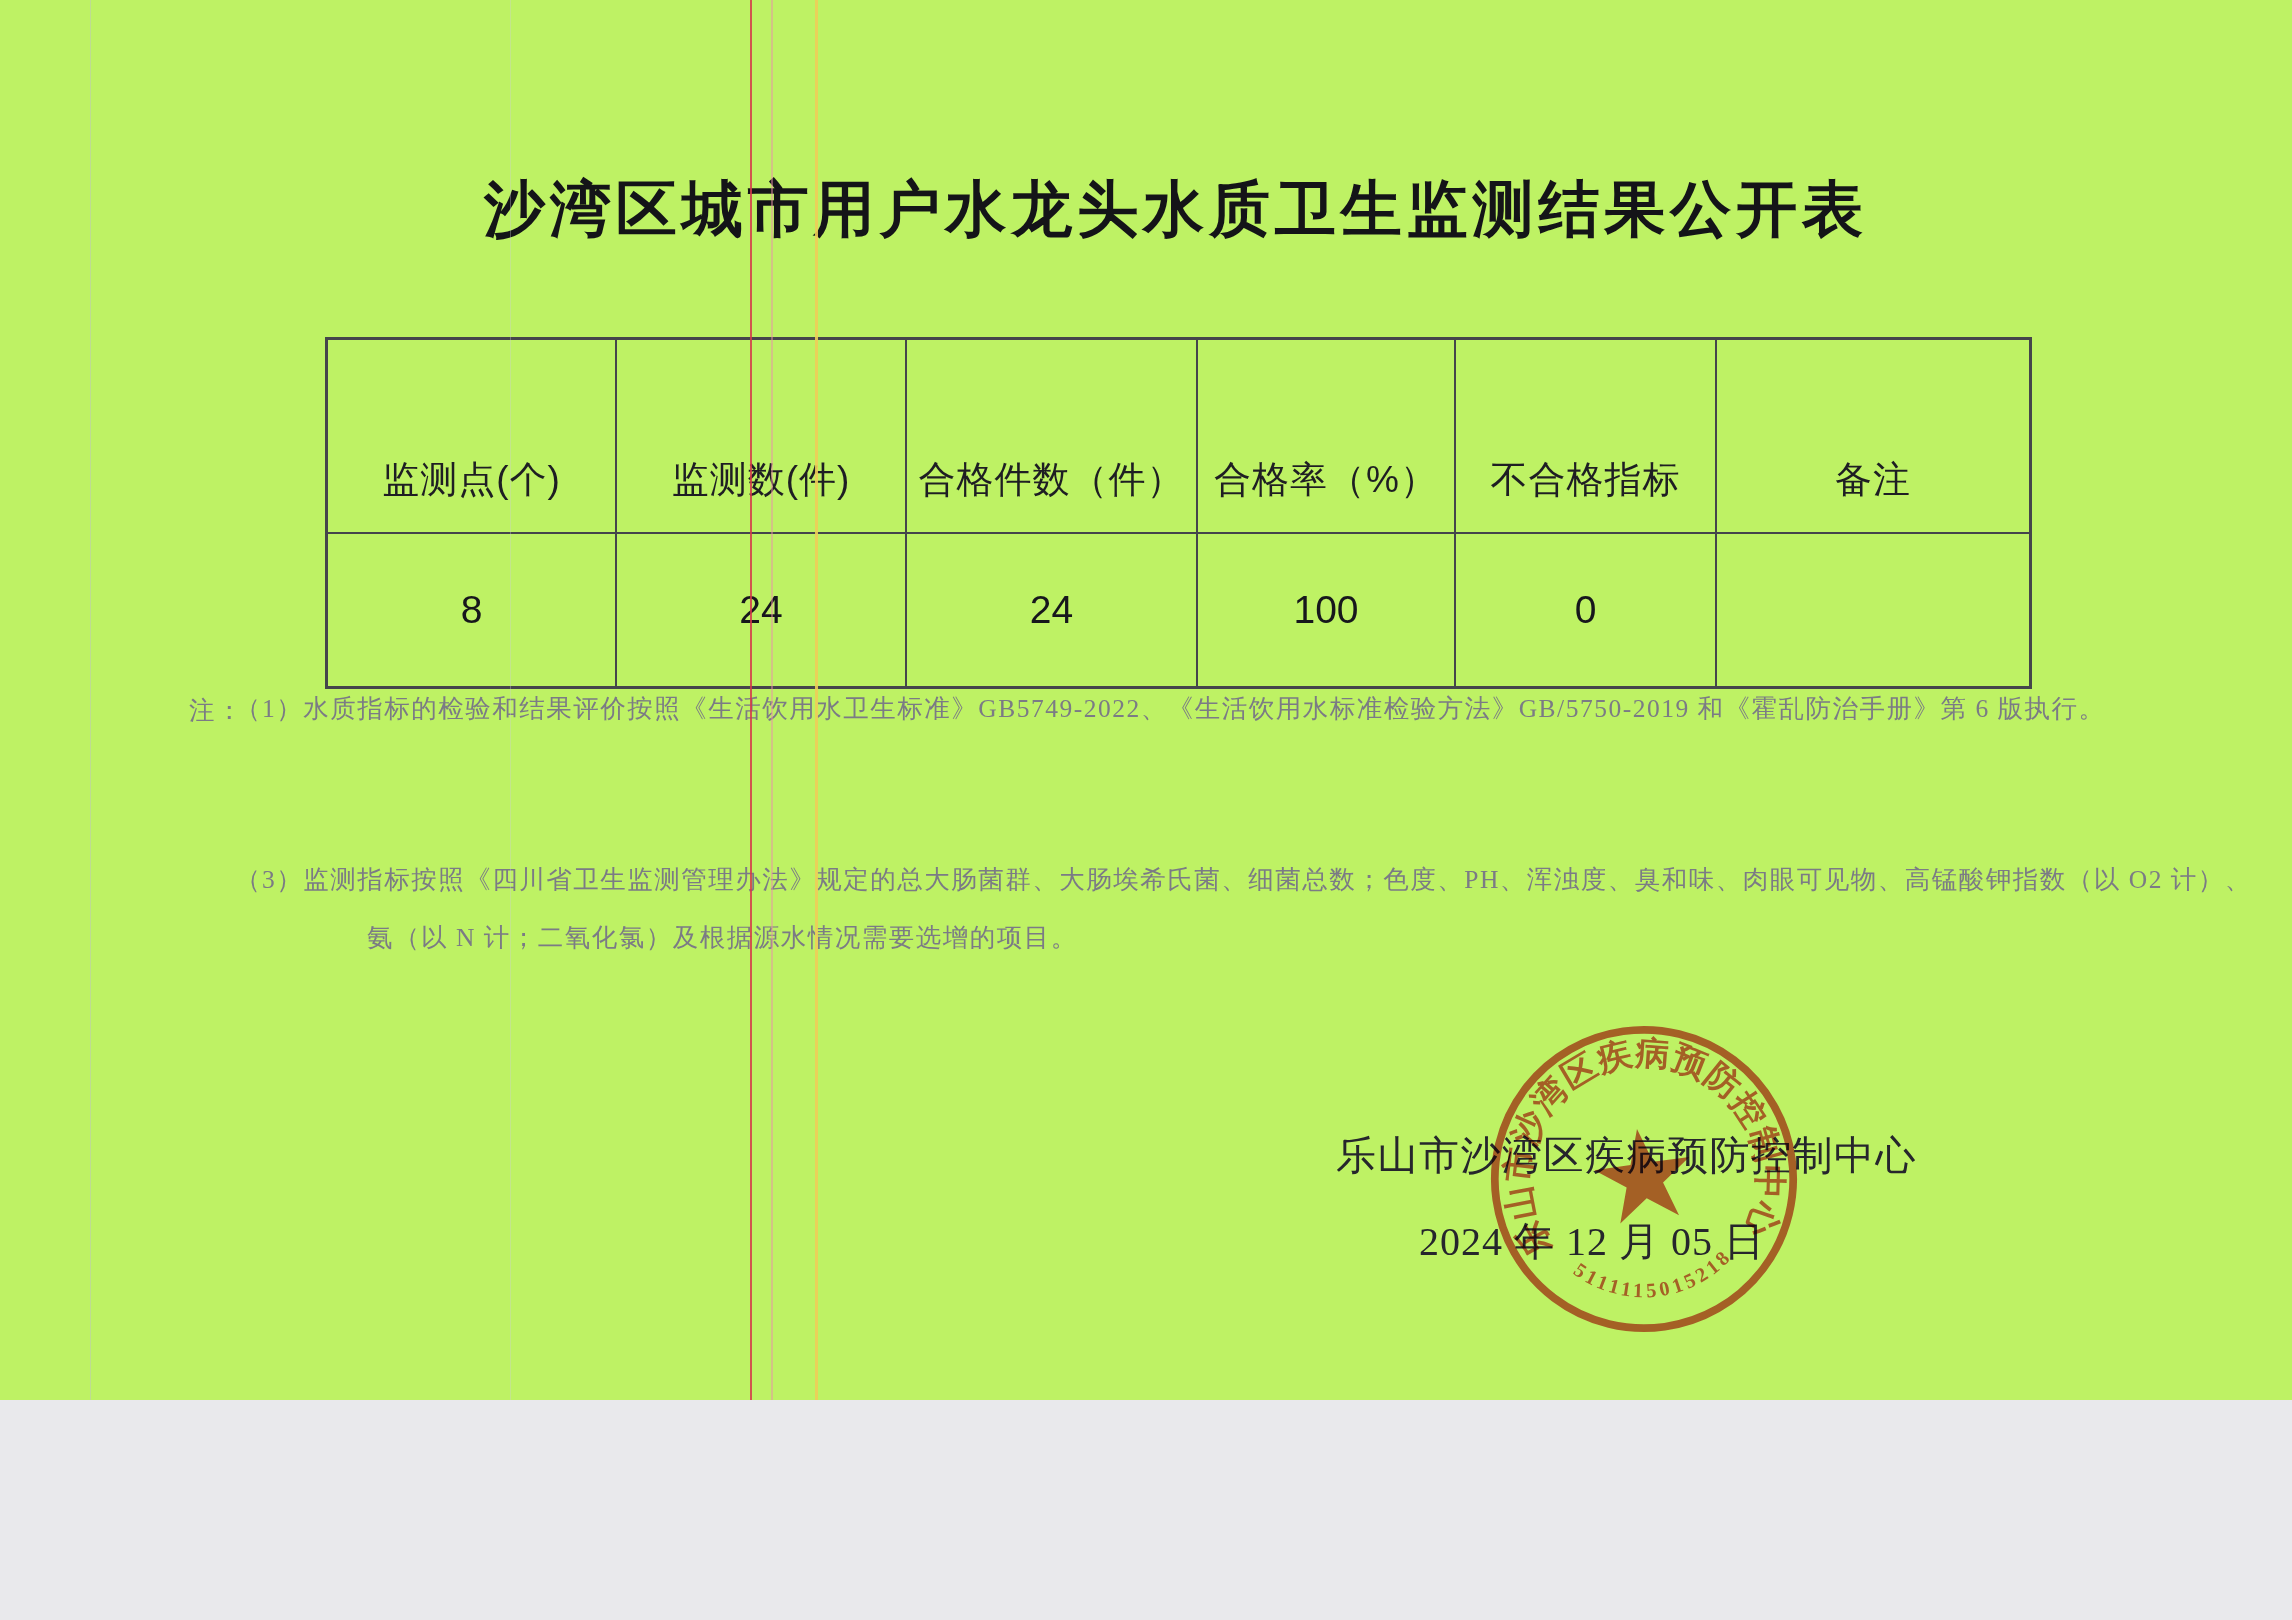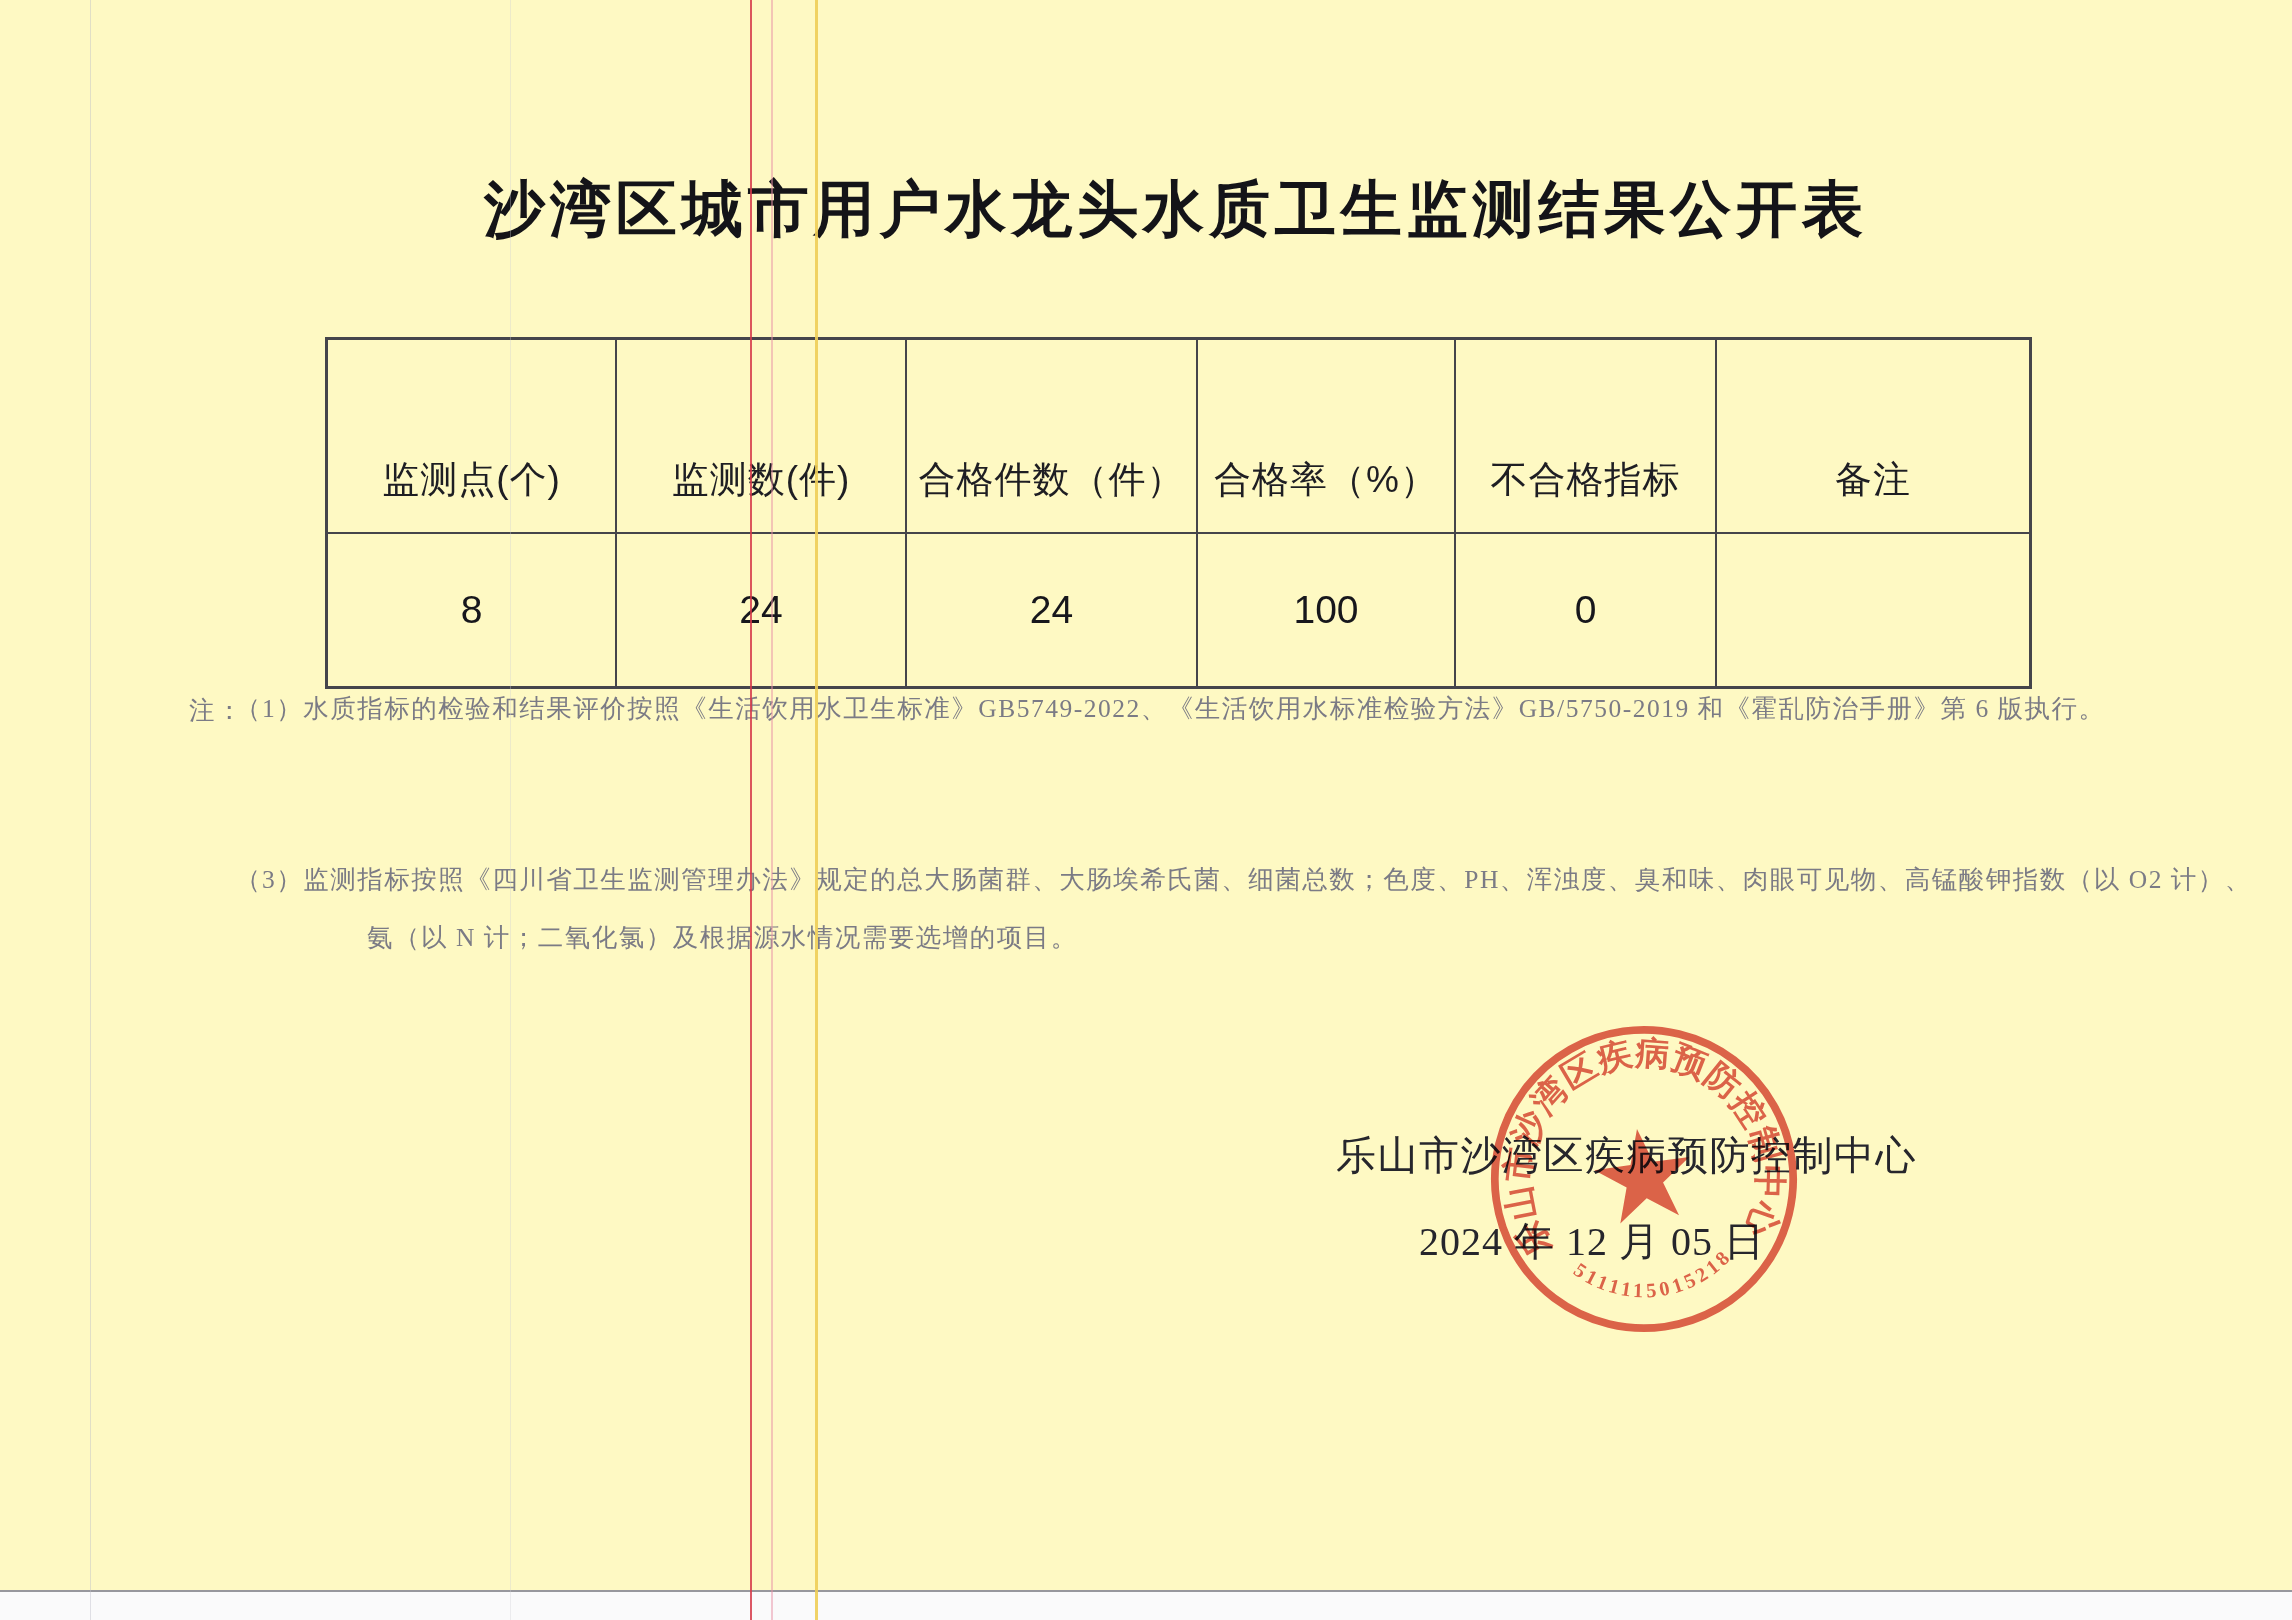--- a/index.html
+++ b/index.html
@@ -1,19 +1,19 @@
 <!DOCTYPE html>
 <html><head>
 <meta charset="utf-8">
 <style>
   html,body{margin:0;padding:0;background:#e9e9ec;}
   .page{
     position:relative;
-    width:2293px;height:1620px;
-    background:#fef9c3;
+    width:2293px;height:1400px;
+    background:#bef264;
     overflow:hidden;
     font-family:"Liberation Serif","DejaVu Serif",serif;
     color:#1f1f24;
   }
   
   .vline{position:absolute;top:0;bottom:0;z-index:30;}
   .vline.red{left:750px;width:2px;background:rgba(213,58,74,0.85);}
   .vline.pink{left:771px;width:2px;background:rgba(231,146,168,0.5);}
   .vline.yellow{left:815px;width:2.9px;background:rgba(238,205,88,0.9);}
   .vline.faint1{left:90px;width:1px;background:rgba(190,190,202,0.45);}

